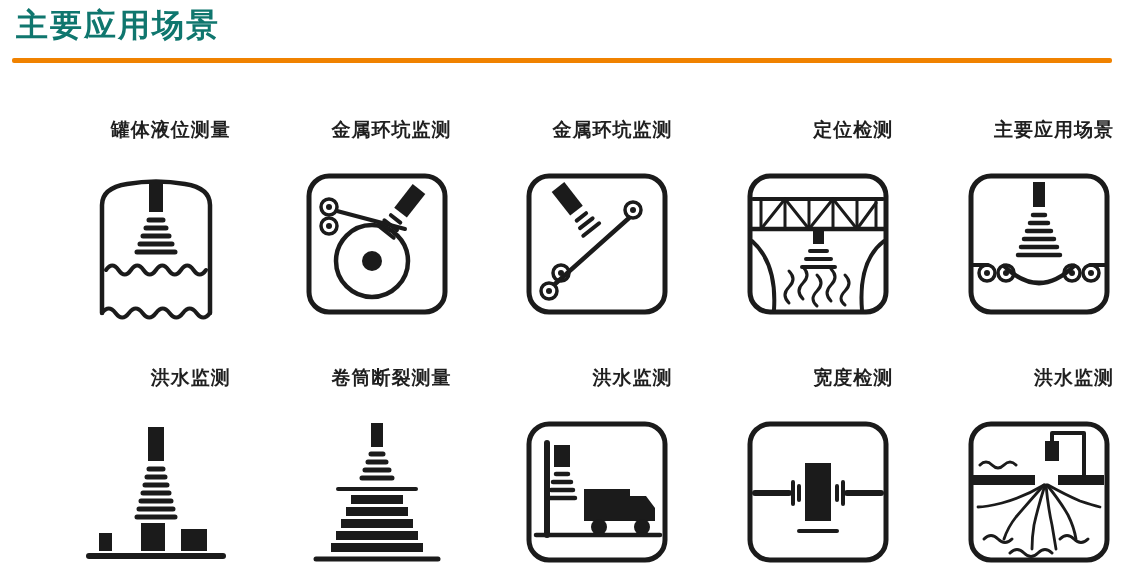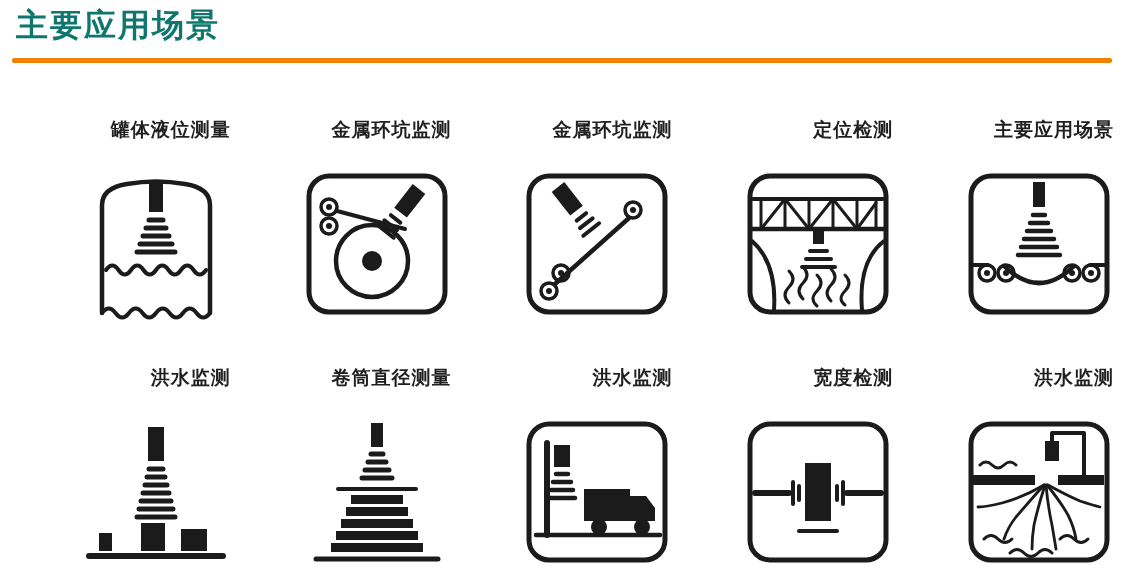--- a/index.html
+++ b/index.html
@@ -141,21 +141,21 @@
         <path class="s" stroke-width="5" d="M68,52 H82 M66,60 H84 M64,68 H86 M62,76 H88 M60,84 H90 M58,92 H92 M56,100 H94"></path>
         <rect class="f" x="18" y="116" width="13" height="18"></rect>
         <rect class="f" x="60" y="106" width="24" height="28"></rect>
         <rect class="f" x="100" y="112" width="26" height="22"></rect>
         <line class="s" stroke-width="6" x1="8" y1="139" x2="142" y2="139"></line>
       </svg>
     </div>
   </div>
 
   <div class="cell">
-    <div class="label">卷筒直径测量</div>
+    <div class="label">卷筒断裂测量</div>
     <div class="iconbox">
       <svg class="ic" viewBox="0 0 150 150">
         <rect class="f" x="69" y="6" width="12" height="24"></rect>
         <path class="s" stroke-width="5" d="M69,37 H81 M66,45 H84 M63,53 H87 M60,61 H90"></path>
         <line class="s" stroke-width="4" x1="36" y1="72" x2="114" y2="72"></line>
         <rect class="f" x="49" y="78" width="52" height="9"></rect>
         <rect class="f" x="44" y="90" width="62" height="9"></rect>
         <rect class="f" x="39" y="102" width="72" height="9"></rect>
         <rect class="f" x="34" y="114" width="82" height="9"></rect>
         <rect class="f" x="29" y="126" width="92" height="9"></rect>

